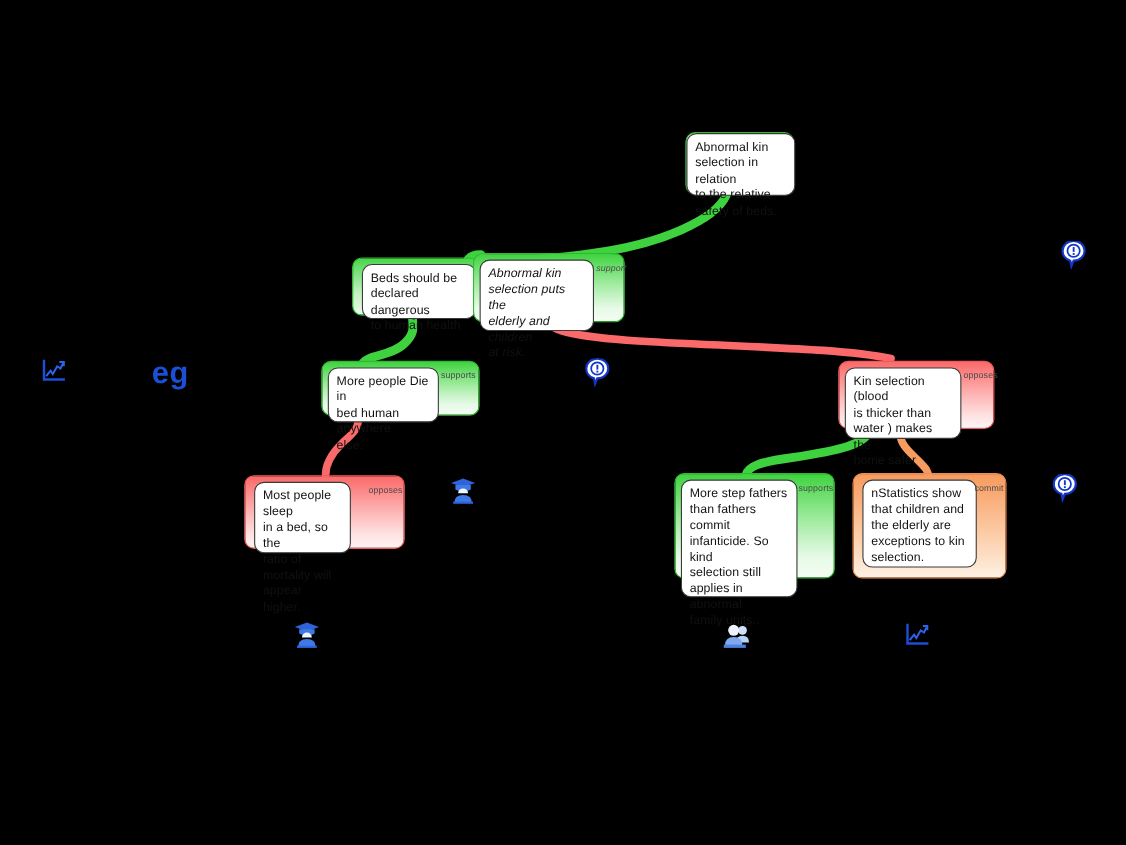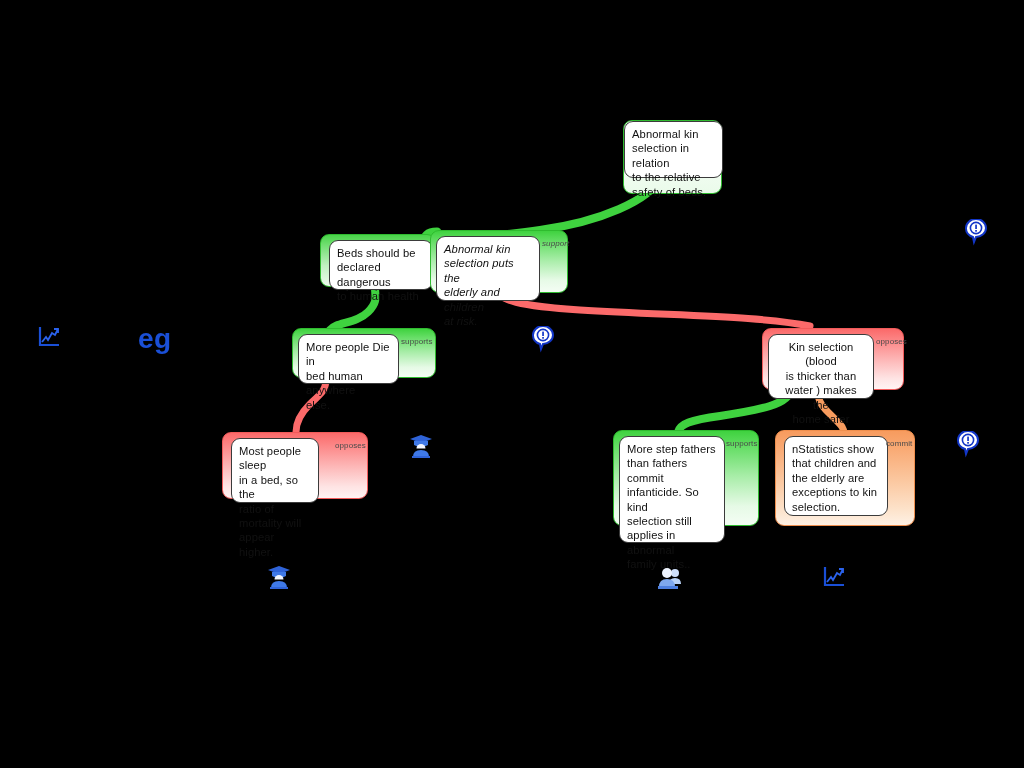--- a/index.html
+++ b/index.html
@@ -115,21 +115,21 @@
 
     <path d="M 497 290 C 497 300 520 306 580 310 C 680 316 760 316 810 326" fill="none" stroke="#fb6a6a" stroke-width="7" stroke-linecap="round"></path>
     <path d="M 489 288 L 508 288" fill="none" stroke="#fb6a6a" stroke-width="4" stroke-linecap="round"></path>
 
     <path d="M 790 390 C 790 404 760 410 720 416 C 690 420 680 424 678 432" fill="none" stroke="#3fd23f" stroke-width="8" stroke-linecap="round"></path>
 
     <path d="M 818 392 C 818 404 826 410 834 418 C 842 426 844 428 844 434" fill="none" stroke="#f79b5e" stroke-width="7" stroke-linecap="round"></path>
     <path d="M 810 392 L 828 392" fill="none" stroke="#f79b5e" stroke-width="4" stroke-linecap="round"></path>
   </svg>
 
-  <div class="node fill-white-green" style="left:623px; top:120px; width:99px; height:74px;">
+  <div class="node fill-white-green" style="left:623px; top:120px; width:99px; height:57px;">
     <div class="card" style="left:0px; top:0px; width:99px; height:57px;">Abnormal kin selection in relation
 to the relative
 safety of beds.</div>
   </div>
 
   <div class="node fill-green-plain" style="left:320px; top:234px; width:116px; height:53px;">
     <div class="card" style="left:8px; top:5px; width:104px; height:50px;">Beds should be
 declared dangerous
 to human health</div>
   </div>
@@ -150,21 +150,21 @@
   </div>
 
   <div class="node fill-red" style="left:222px; top:432px; width:146px; height:67px;">
     <div class="card" style="left:8px; top:5px; width:88px; height:65px;">Most people sleep
 in a bed, so the
 ratio of mortality will
 appear higher.</div>
     <div class="reltag" style="left:112px; top:8px;">opposes</div>
   </div>
 
-  <div class="node fill-red" style="left:762px; top:328px; width:142px; height:62px;text-align:center;">
+  <div class="node fill-red" style="left:762px; top:328px; width:142px; height:62px;">
     <div class="card" style="left:5px; top:5px; width:106px; height:65px;">Kin selection (blood
 is thicker than
 water ) makes the
 home safer</div>
     <div class="reltag" style="left:113px; top:8px;">opposes</div>
   </div>
 
   <div class="node fill-green" style="left:613px; top:430px; width:146px; height:96px;">
     <div class="card" style="left:5px; top:5px; width:106px; height:107px;">More step fathers
 than fathers commit

